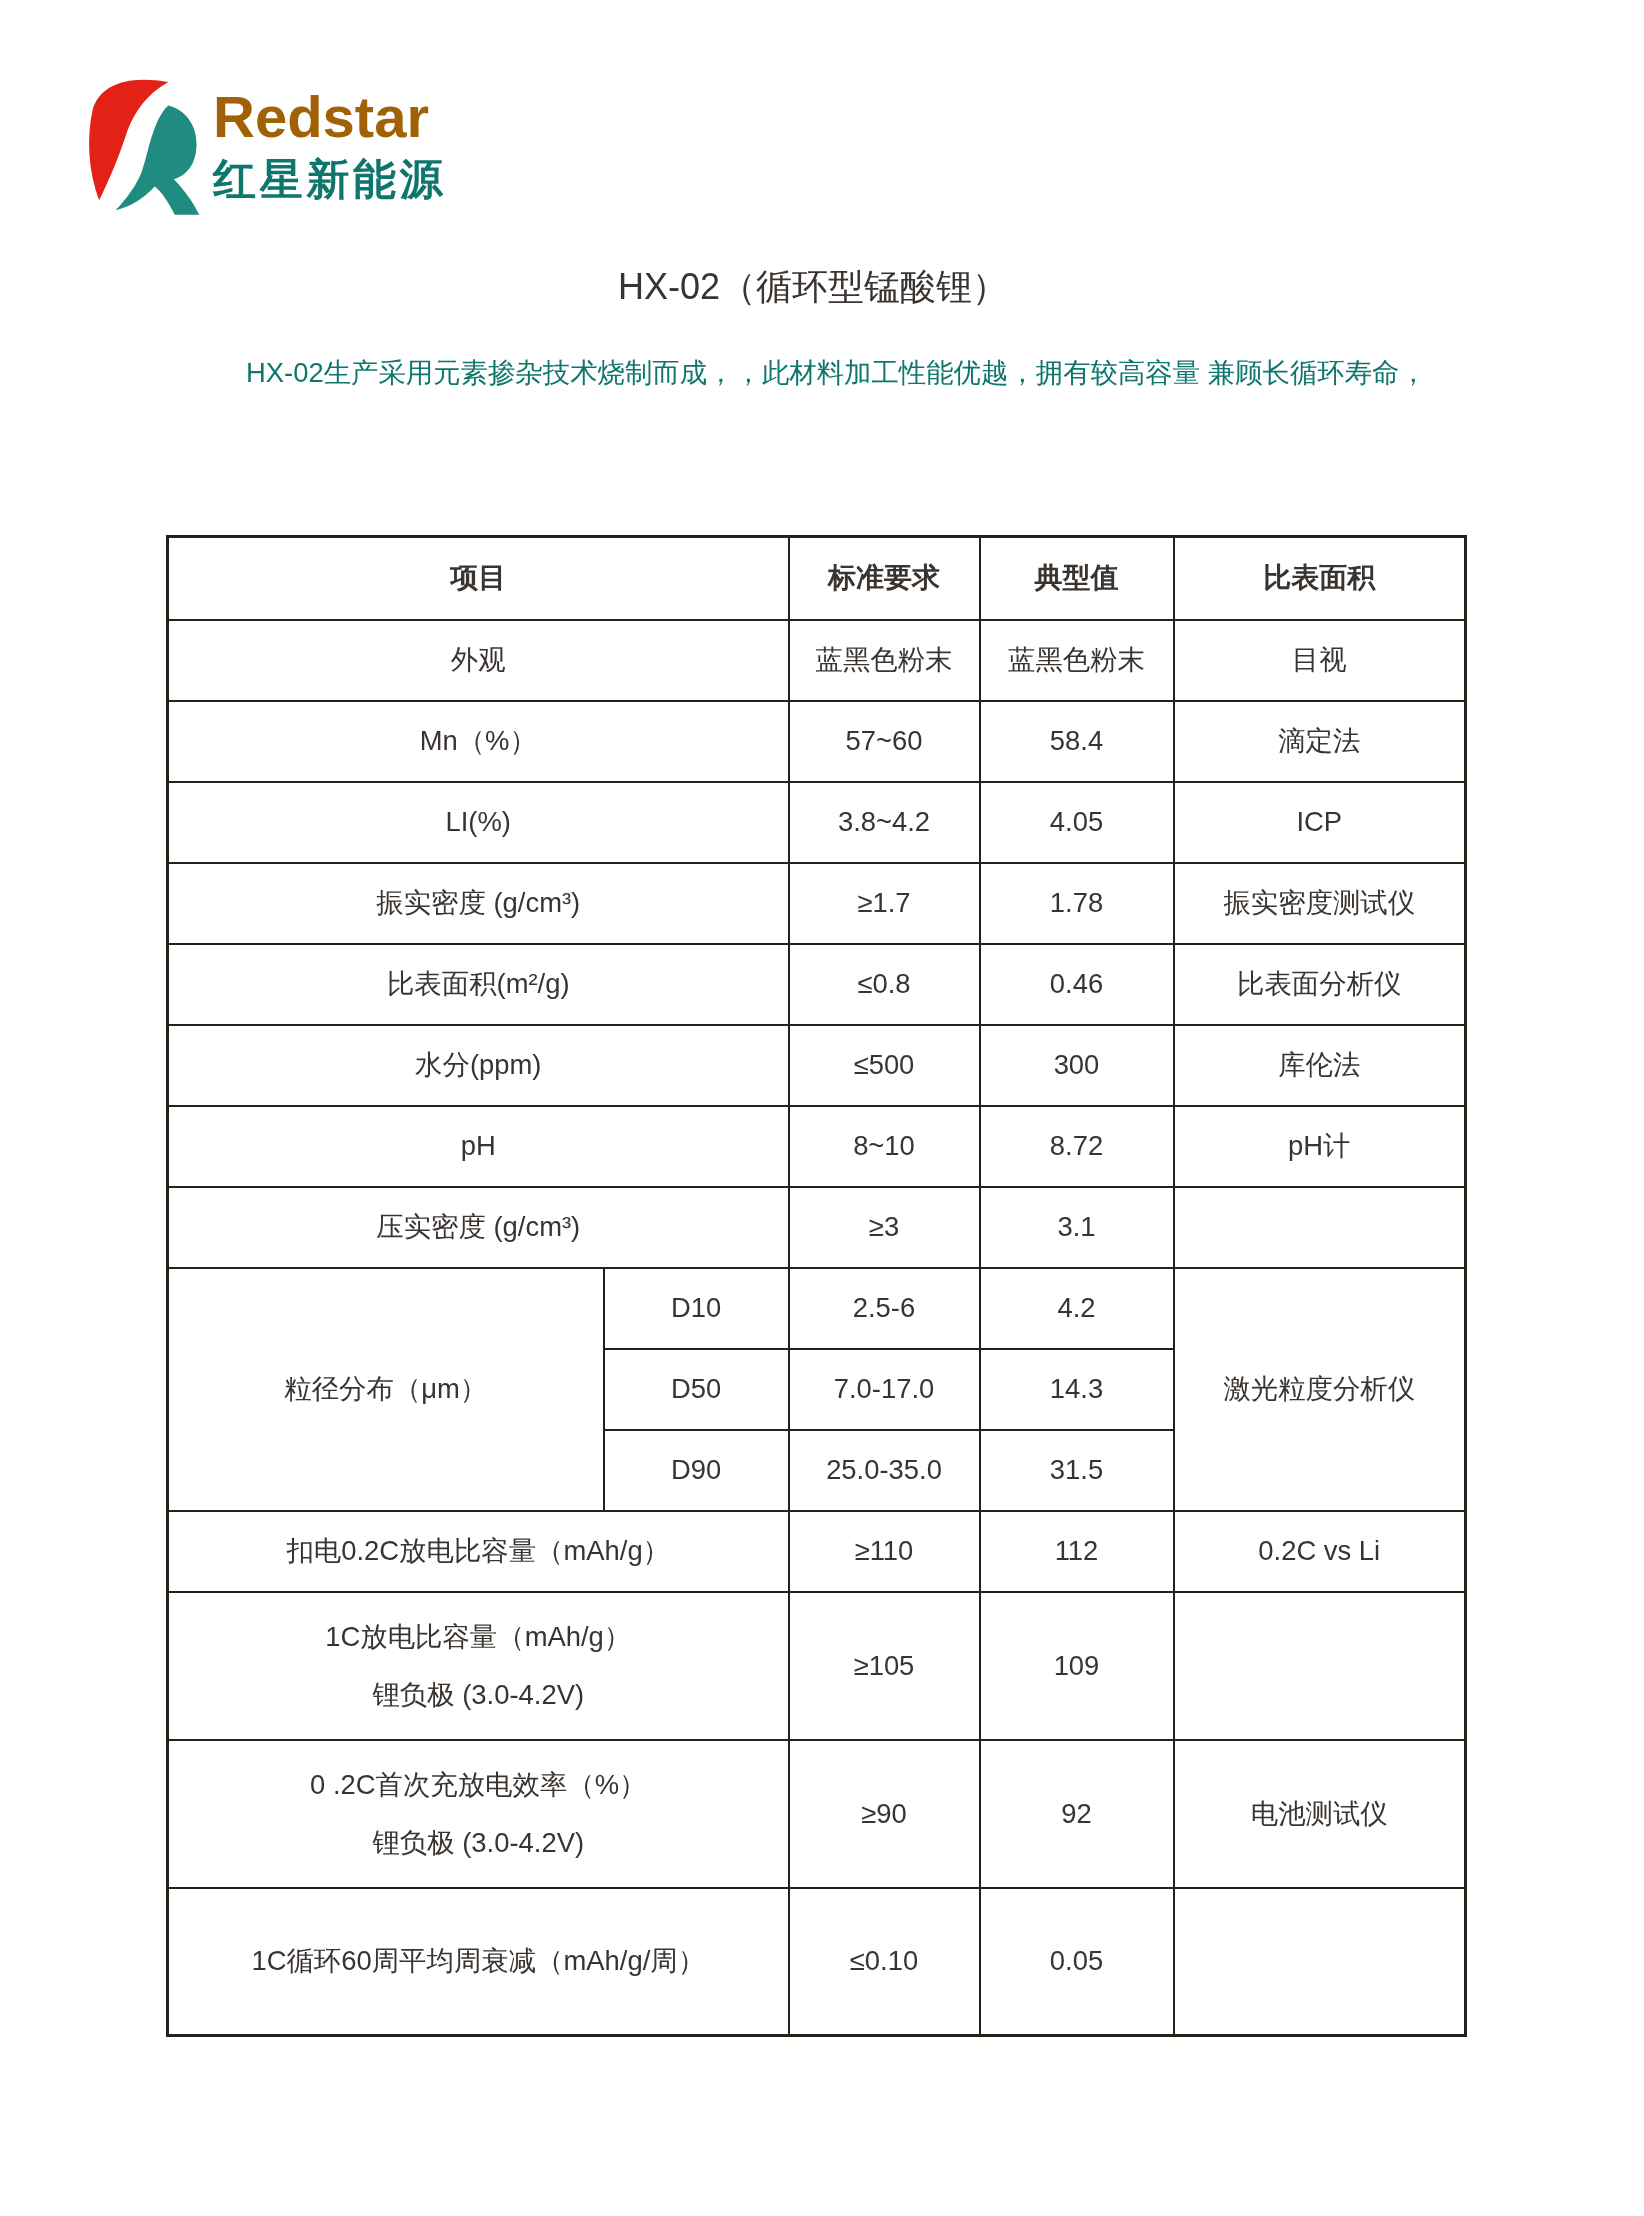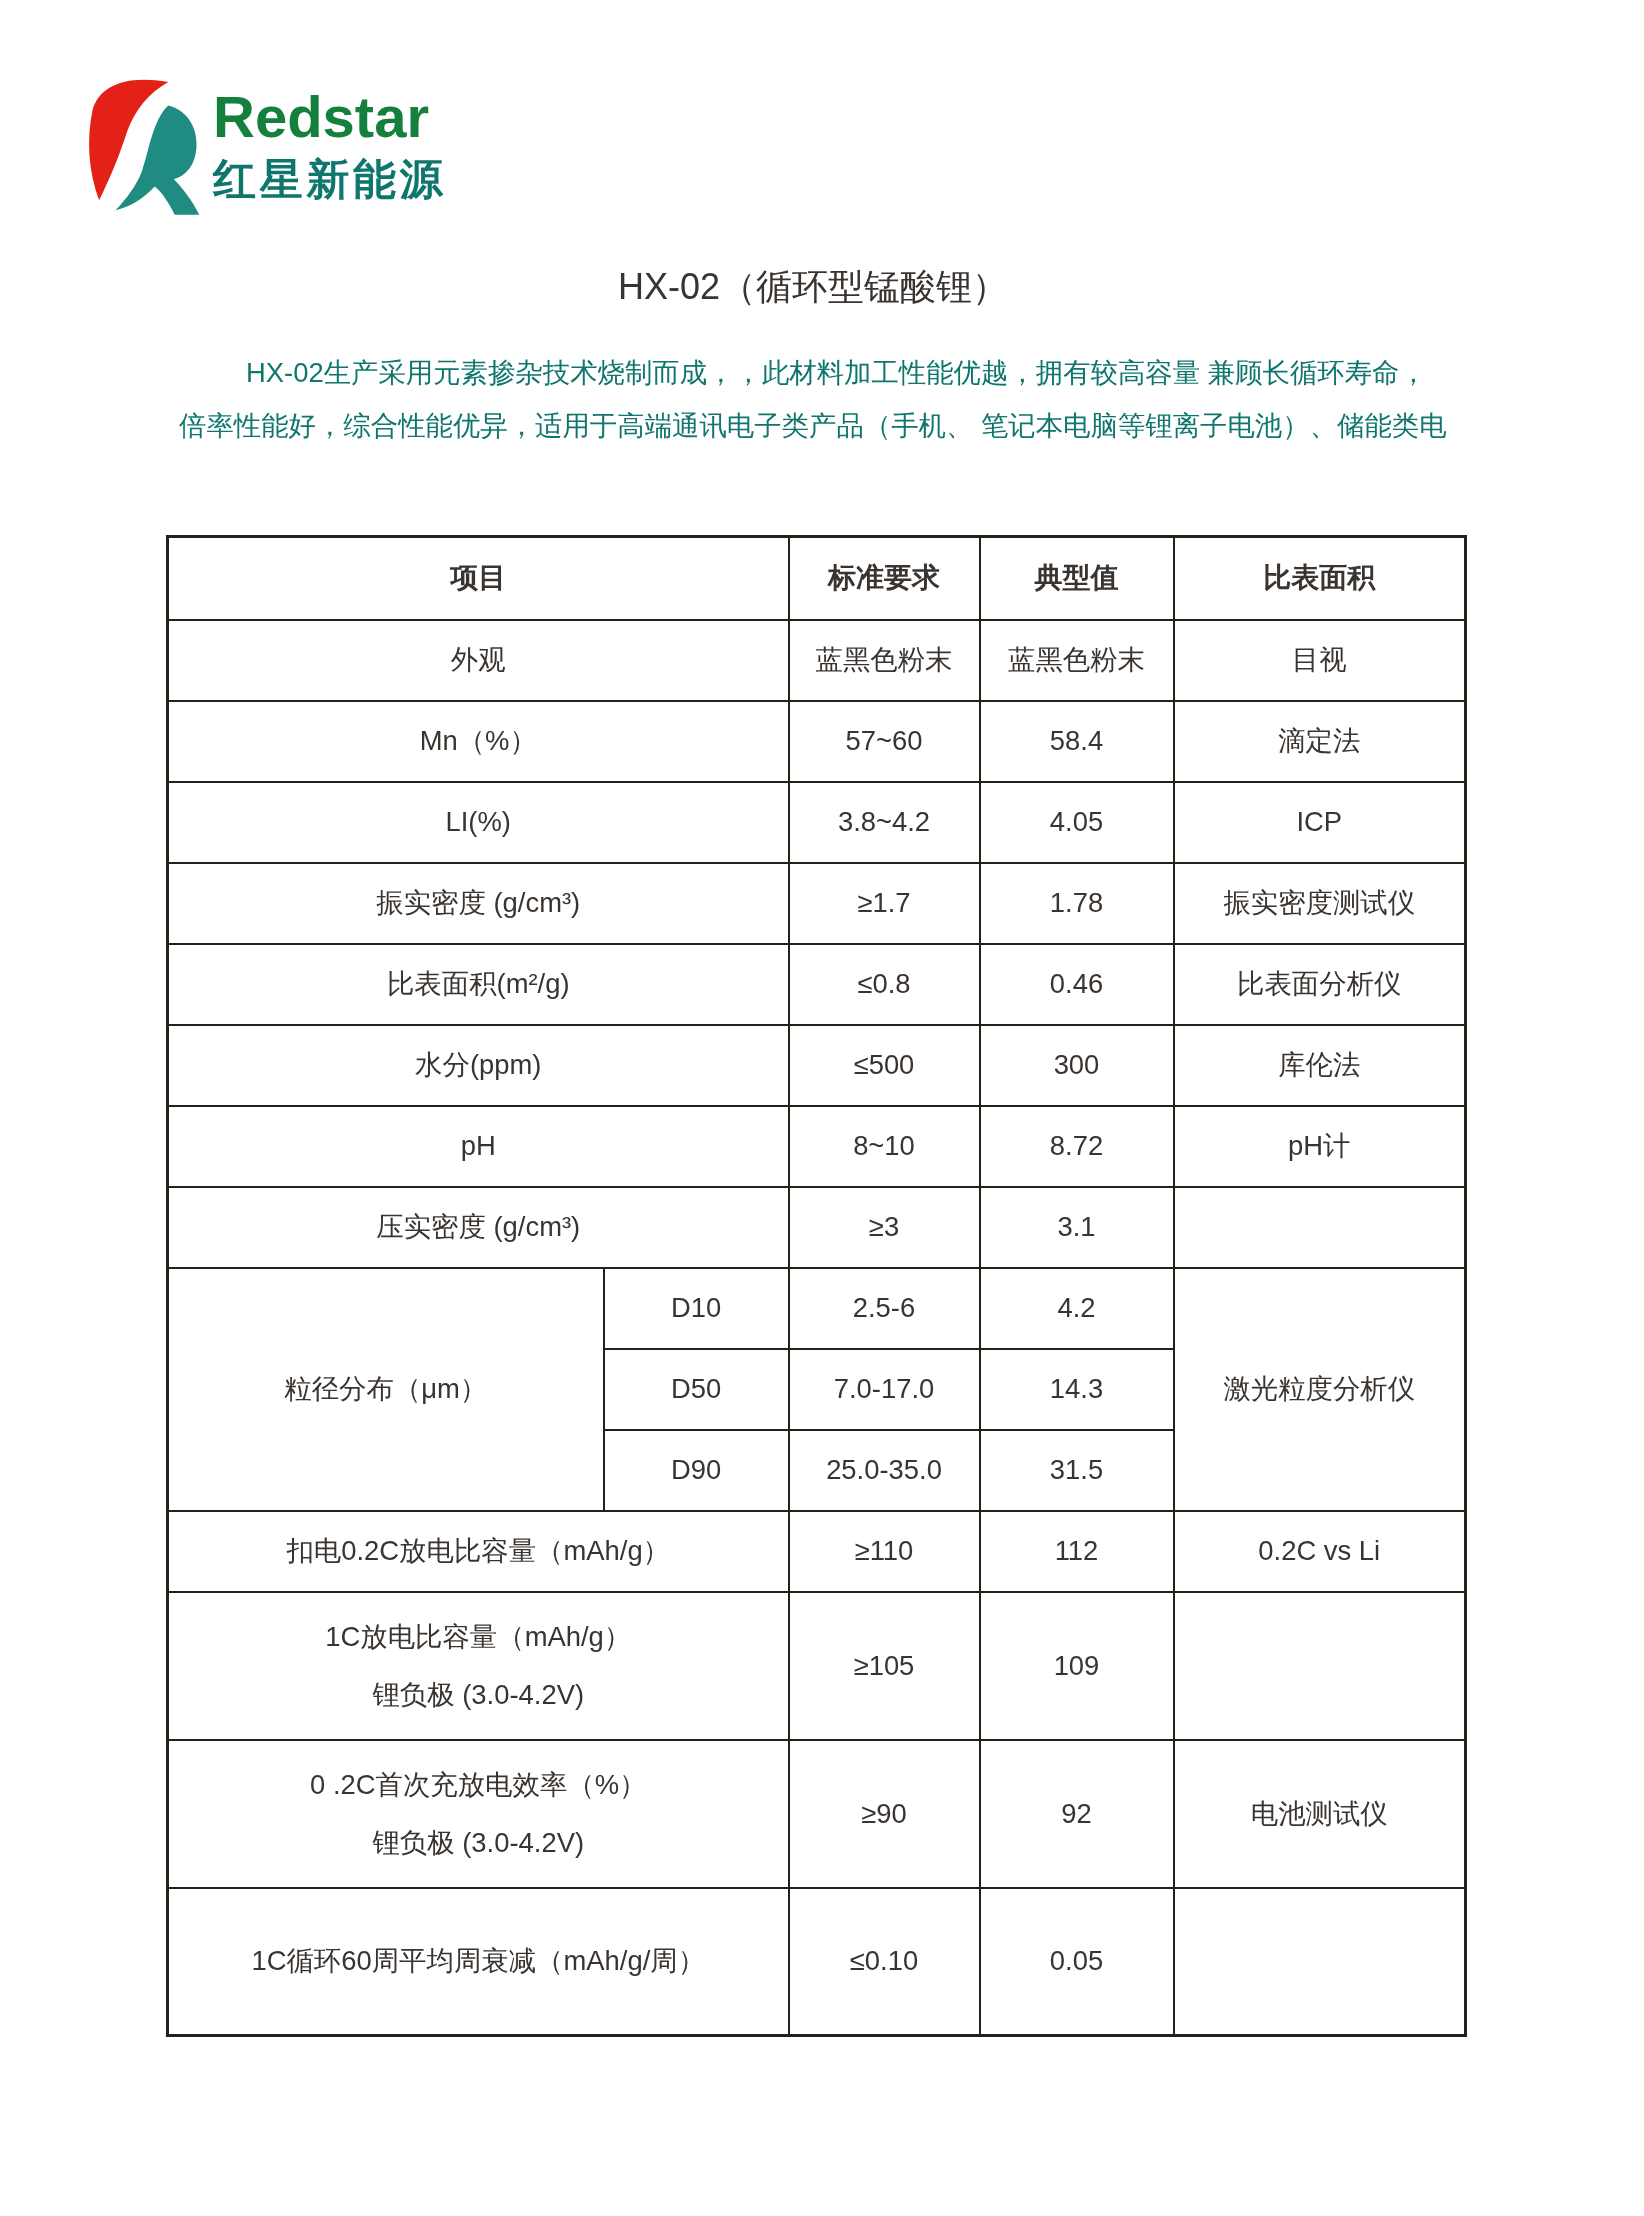--- a/index.html
+++ b/index.html
@@ -13,21 +13,21 @@
   }
 
   
   .logo-mark {
     position: absolute; left: 80px; top: 69px;
     width: 122px; height: 146px;
   }
   .logo-text { position: absolute; left: 213px; top: 88px; }
   .brand-en {
     font-size: 58px; font-weight: 800; line-height: 58px;
-    color: #15803d; letter-spacing: 0px;
+    color: #a16207; letter-spacing: 0px;
   }
   .brand-zh {
     font-size: 43px; font-weight: 700; line-height: 44px;
     color: #0f766e; letter-spacing: 3.7px; margin-top: 11px;
   }
 
   
   .page-title {
     position: absolute; left: 0; top: 263px; width: 1626px;
     margin: 0; text-align: center;
@@ -71,21 +71,20 @@
 </svg>
 <div class="logo-text">
   <div class="brand-en">Redstar</div>
   <div class="brand-zh">红星新能源</div>
 </div>
 
 <h1 class="page-title">HX-02（循环型锰酸锂）</h1>
 
 <div class="intro">
   <span class="intro-line first">HX-02生产采用元素掺杂技术烧制而成，，此材料加工性能优越，拥有较高容量 兼顾长循环寿命，</span>
-  <span class="intro-line">倍率性能好，综合性能优异，适用于高端通讯电子类产品（手机、 笔记本电脑等锂离子电池）、储能类电</span>
 </div>
 
 <table class="spec-table">
   <colgroup>
     <col style="width:436px">
       <col style="width:185px">
       <col style="width:191px">
       <col style="width:194px">
       <col style="width:292px">
   </colgroup>

